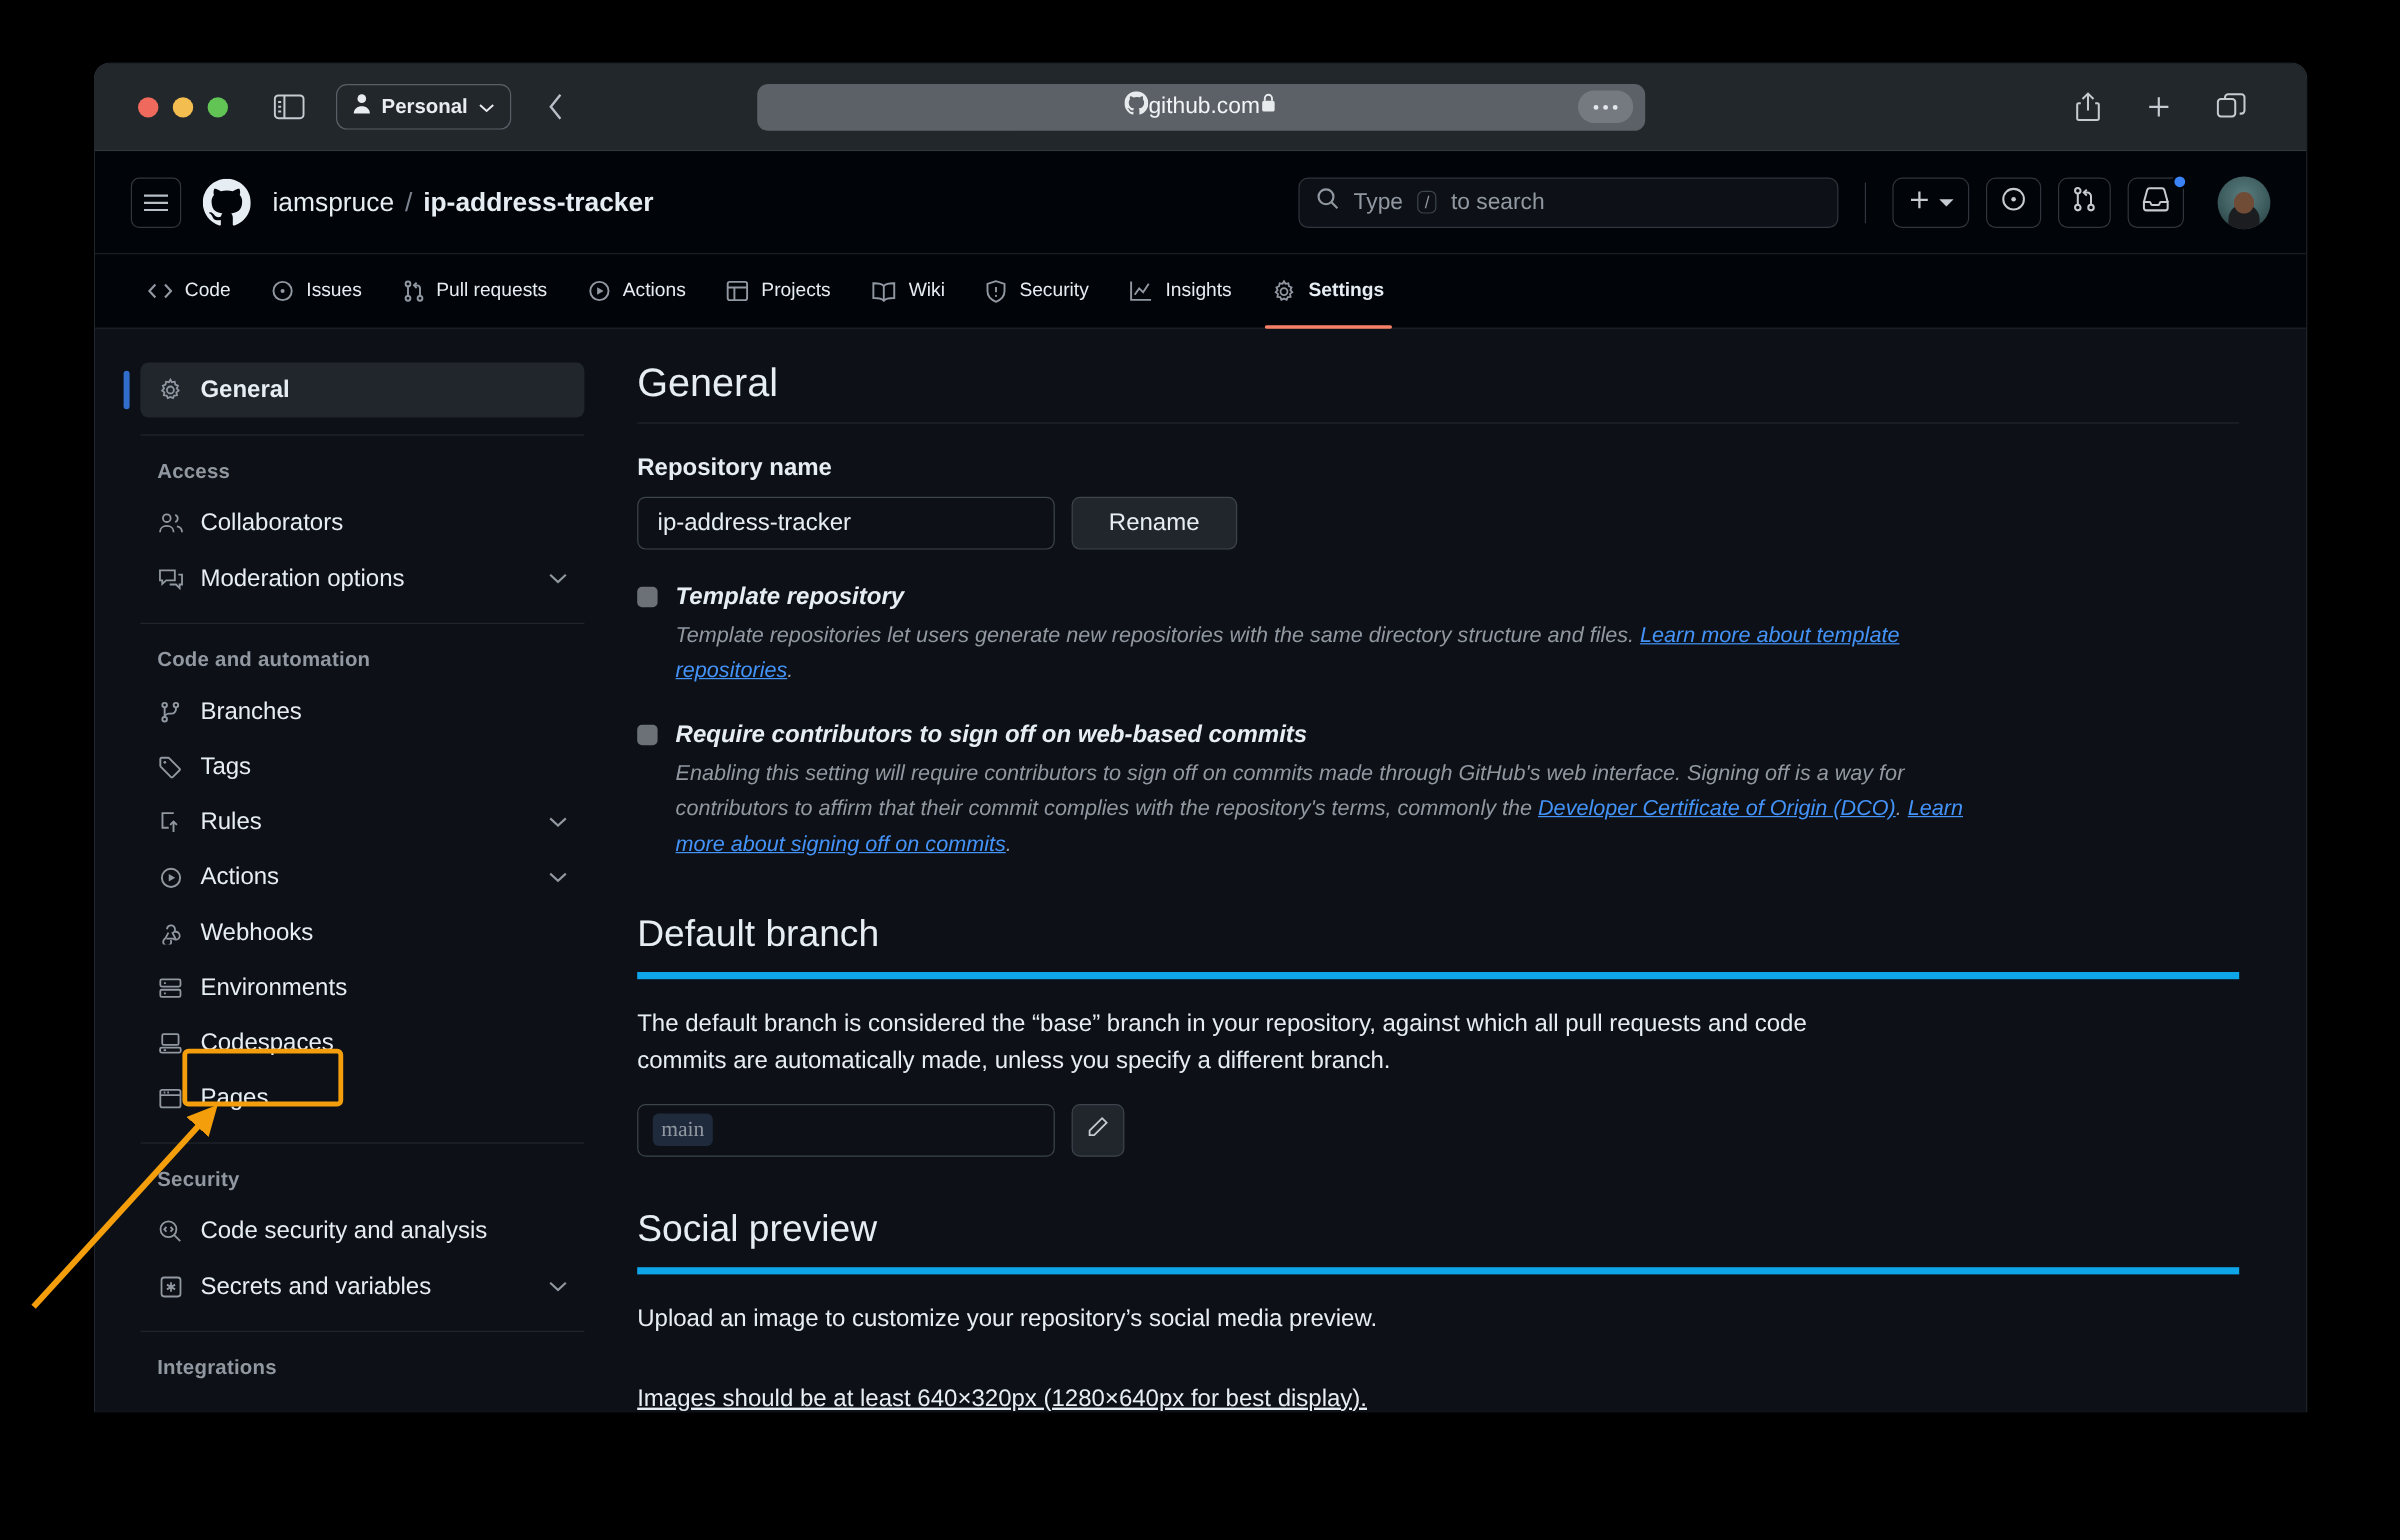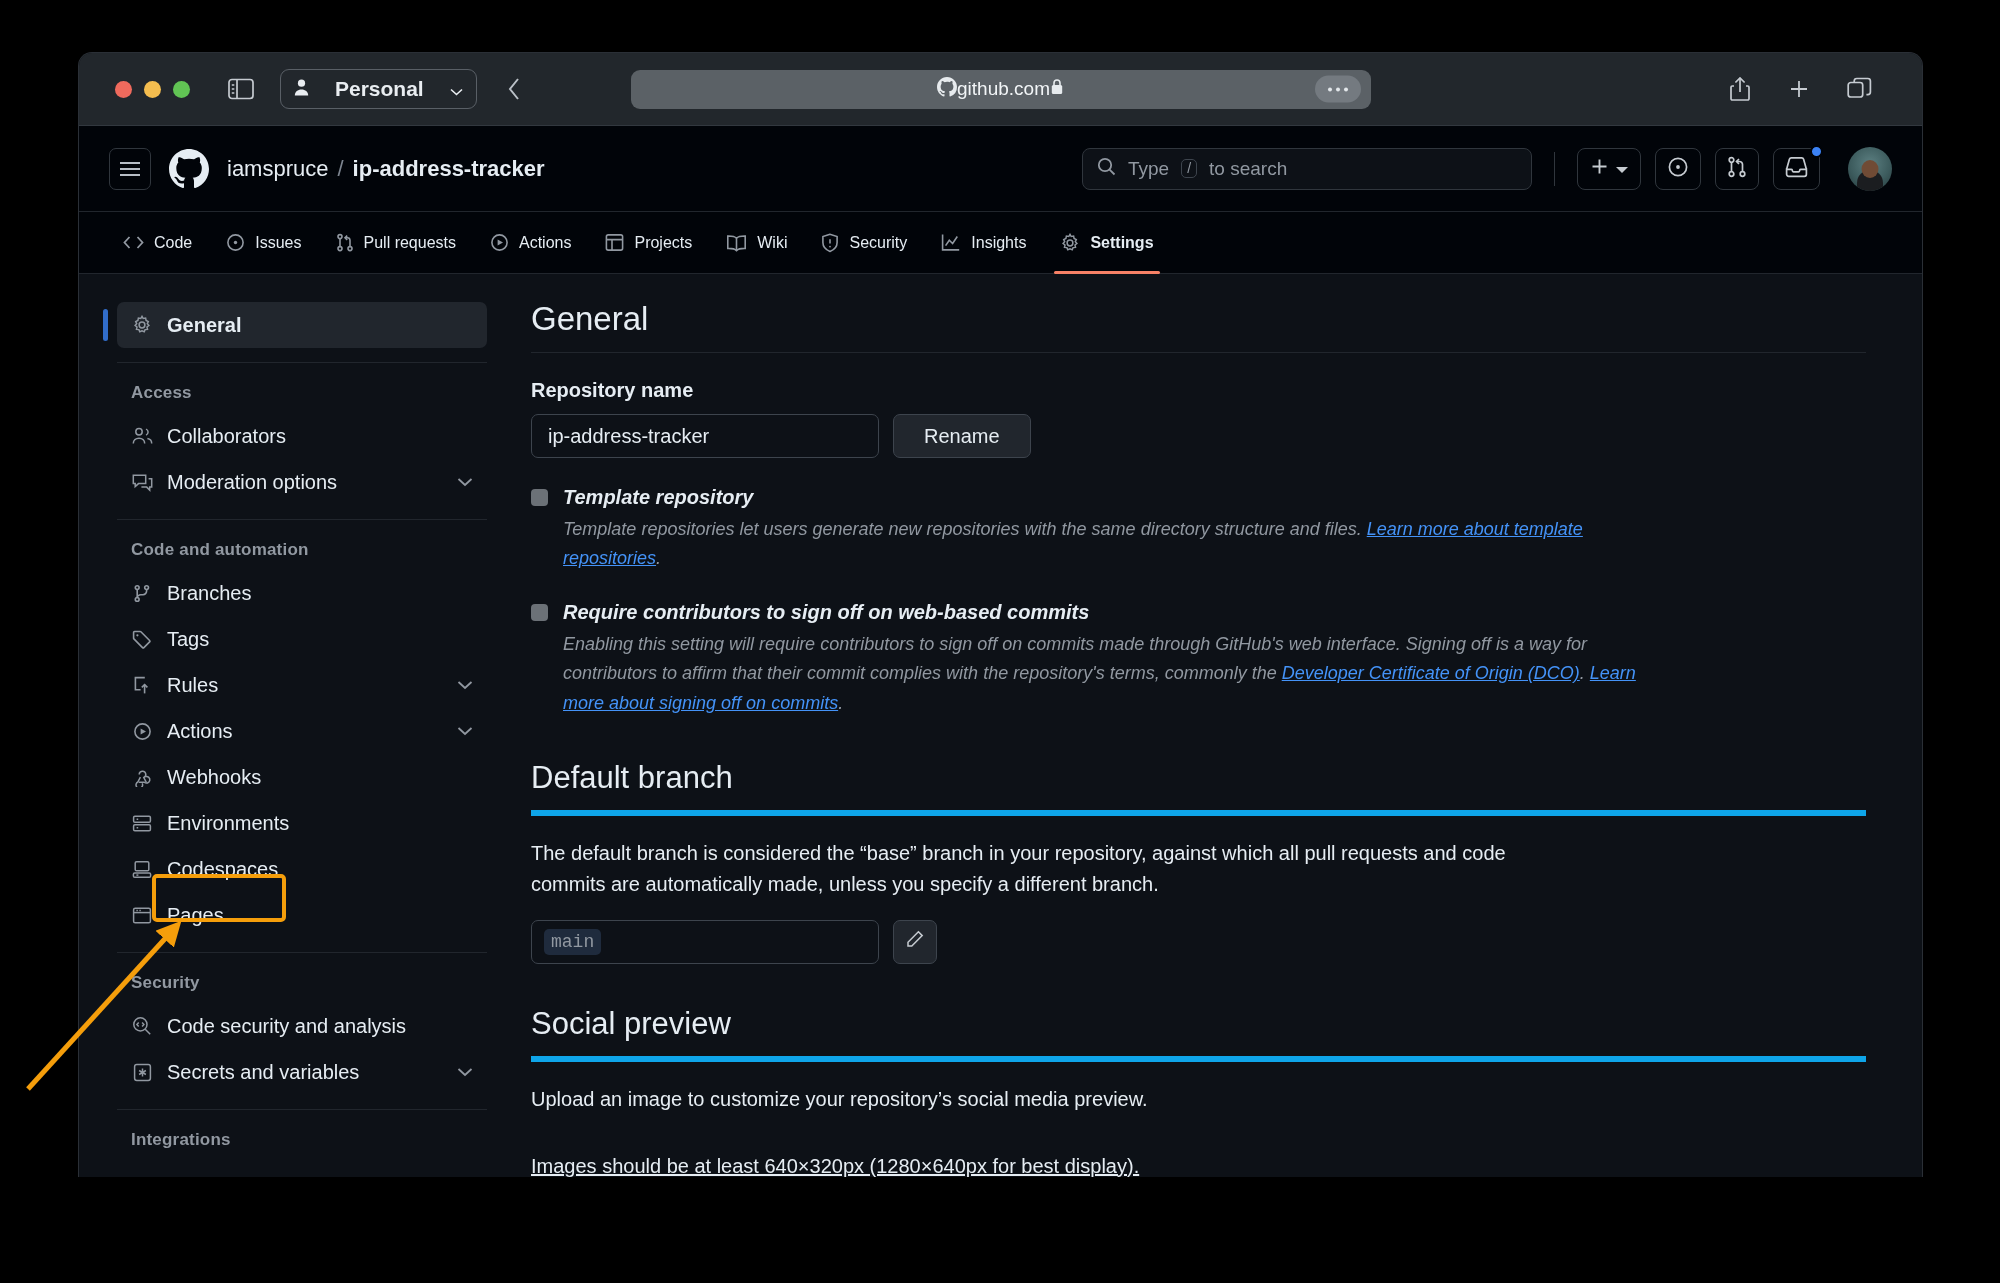--- a/index.html
+++ b/index.html
@@ -34,24 +34,24 @@
   .dot.red{background:#ef6a5d;} .dot.yellow{background:#f4bd4f;} .dot.green{background:#61c454;}
 
   .tb-icon {
     color:#c6cbd1; display:flex; align-items:center; justify-content:center;
     cursor:default;
   }
   .sidebar-toggle { margin-left:38px; }
 
   .personal-pill {
     margin-left:26px;
-    display:flex; align-items:center; gap:26px;
+    display:flex; align-items:center; gap:9px;
     border:1px solid #5a6views; border:1px solid #595f66;
     border-radius:9px; padding:7px 13px;
-    color:#e9edf1; font-size:21px; font-weight:700;
+    color:#e9edf1; font-size:17px; font-weight:700;
   }
   .back-chevron { margin-left:30px; color:#b9bfc6; }
 
   .addressbar {
     position:absolute; left:50%; transform:translateX(-50%);
     width:740px; height:39px;
     background:#5b6166; border-radius:9px;
     display:flex; align-items:center; justify-content:center;
     color:#f2f5f7; font-size:19px;
   }
@@ -204,21 +204,21 @@
     padding-bottom:14px; border-bottom:6px solid #0ea5e9;
   }
   .para { font-size:20px; color:#e6edf3; line-height:1.55; margin-top:22px; max-width:1020px; }
   .branch-input {
     width:348px; height:44px; background:#0d1117;
     border:1px solid #3d444d; border-radius:7px;
     display:flex; align-items:center; padding:0 12px;
   }
   .branch-chip {
     background:#1f2b3d; color:#9198a1; border-radius:5px;
-    font-family:Liberation Mono, monospace; font-size:18px; padding:3px 7px;
+    font-family:Liberation Serif, serif; font-size:18px; padding:3px 7px;
   }
   .dl-link { font-size:20px; color:#4493f8; font-weight:700; margin-top:10px; display:inline-block; }
 
   
   .anno-box {
     position:absolute; left:152px; top:874px;
     width:134px; height:48px;
     border:4px solid #F59E0B; border-radius:5px;
     pointer-events:none;
   }

